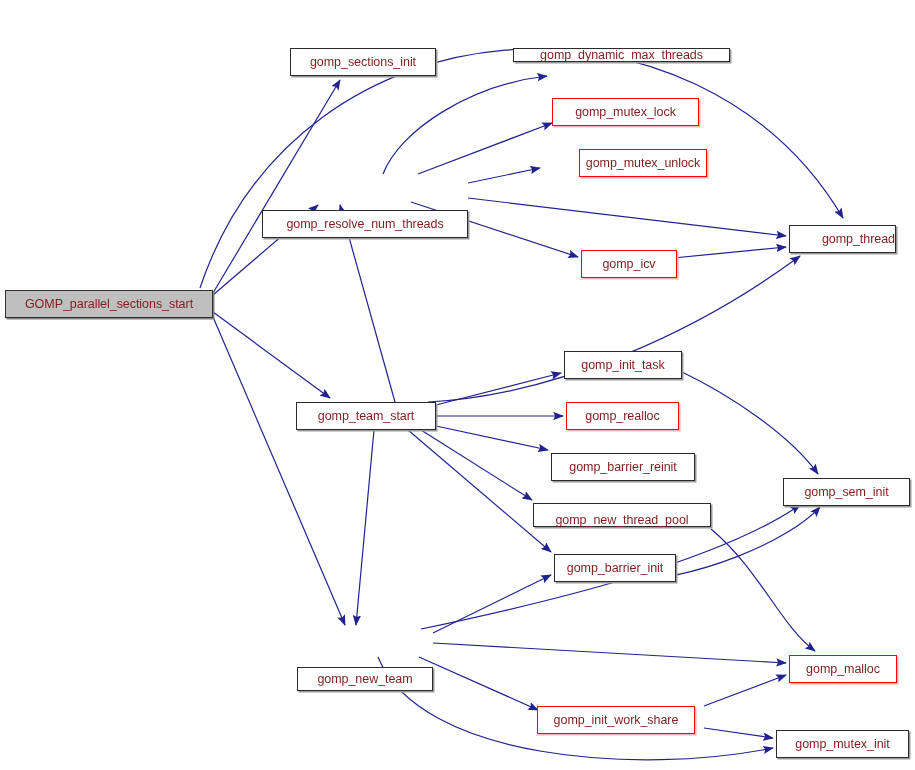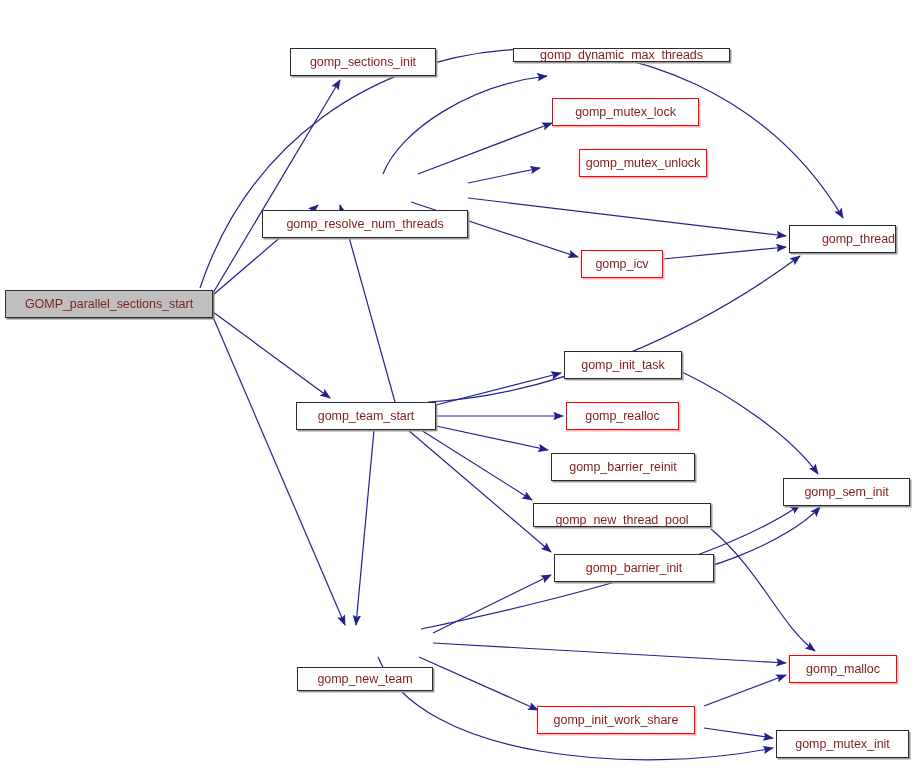--- a/index.html
+++ b/index.html
@@ -114,42 +114,42 @@
       </div>
       <div class="node danger" style="left: 543px; top: 149px; width: 128px; height: 28px; margin-left: 36px;">
         <span class="label">gomp_mutex_unlock</span>
       </div>
       <div class="node plain" style="left: 262px; top: 174px; width: 206px; height: 28px; margin-top: 36px;">
         <span class="label">gomp_resolve_num_threads</span>
       </div>
       <div class="node plain" style="left: 789px; top: 225px; width: 107px; height: 28px; justify-content: flex-end;">
         <span class="label">gomp_thread</span>
       </div>
-      <div class="node danger" style="left: 581px; top: 250px; width: 82px; height: 28px;">
+      <div class="node danger" style="left: 581px; top: 250px; width: 96px; height: 28px;">
         <span class="label">gomp_icv</span>
       </div>
       <div class="node plain" style="left: 564px; top: 351px; width: 118px; height: 28px;">
         <span class="label">gomp_init_task</span>
       </div>
       <div class="node plain" style="left: 296px; top: 402px; width: 140px; height: 28px;">
         <span class="label">gomp_team_start</span>
       </div>
       <div class="node danger" style="left: 566px; top: 402px; width: 113px; height: 28px;">
         <span class="label">gomp_realloc</span>
       </div>
       <div class="node plain" style="left: 551px; top: 453px; width: 144px; height: 28px;">
         <span class="label">gomp_barrier_reinit</span>
       </div>
       <div class="node plain" style="left: 783px; top: 478px; width: 127px; height: 28px;">
         <span class="label">gomp_sem_init</span>
       </div>
       <div class="node plain" style="left: 533px; top: 503px; width: 178px; height: 24px; align-items: flex-end;">
         <span class="label">gomp_new_thread_pool</span>
       </div>
-      <div class="node plain" style="left: 554px; top: 554px; width: 160px; height: 28px;">
+      <div class="node plain" style="left: 554px; top: 554px; width: 122px; height: 28px;">
         <span class="label">gomp_barrier_init</span>
       </div>
       <div class="node plain" style="left: 297px; top: 667px; width: 136px; height: 24px; justify-content: center;">
         <span class="label">gomp_new_team</span>
       </div>
       <div class="node danger" style="left: 789px; top: 655px; width: 108px; height: 28px;">
         <span class="label">gomp_malloc</span>
       </div>
       <div class="node danger" style="left: 537px; top: 706px; width: 158px; height: 28px;">
         <span class="label">gomp_init_work_share</span>

